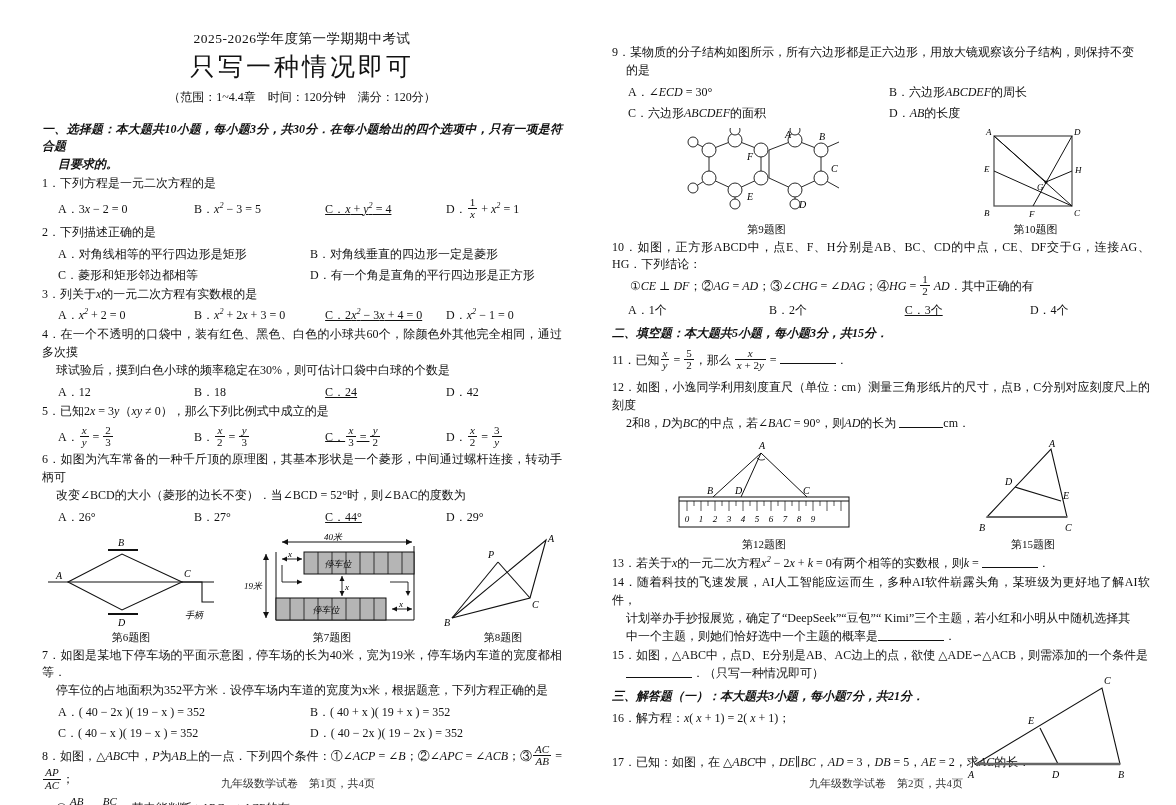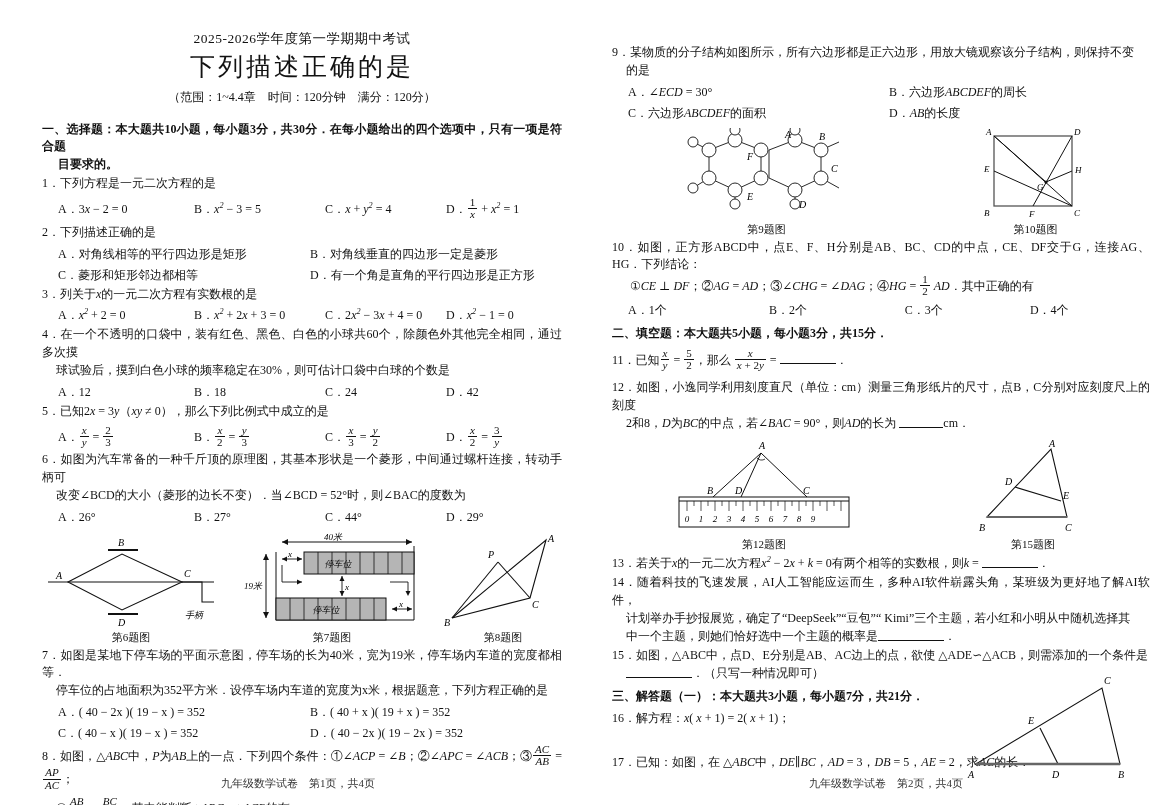--- a/index.html
+++ b/index.html
@@ -50,20 +50,21 @@
     margin: 0 0 8px 0;
   }
 
   
   .sec-head {
     font-size: 12px;
     font-weight: bold;
     line-height: 1.45;
     margin: 15px 0 1px 0;
     text-align: justify;
+    font-style: italic;
   }
   .sec-head .indent2 { display:block; padding-left: 16px; }
 
   .q {
     font-size: 12px;
     line-height: 1.48;
     margin: 2px 0 0 0;
     text-align: justify;
   }
   .q .cont { display:block; padding-left: 14px; }
@@ -71,21 +72,21 @@
   .opts {
     display: flex;
     font-size: 12px;
     line-height: 1.5;
     margin: 3px 0 0 0;
     padding-left: 16px;
   }
   .opts.two > div { width: 50%; }
   .opts.four-n > div:nth-child(1) { width: 27%; }
   .opts.four-n > div:nth-child(2) { width: 26%; }
-  .opts.four-n > div:nth-child(3) { width: 24%; }
+  .opts.four-n > div:nth-child(3) { width: 24%; text-decoration: underline; }
   .opts.four-n > div:nth-child(4) { width: 23%; }
   .opts.tall { align-items: center; min-height: 26px; }
 
   em.v { font-style: italic; font-family: "Liberation Serif", serif; }
 
   
   .frac {
     display: inline-block;
     vertical-align: -0.52em;
     text-align: center;
@@ -123,21 +124,21 @@
   svg text { font-family: "Liberation Serif", serif; font-style: italic; }
 </style>
 </head>
 <body>
 
 <div class="sheet">
 
   <div class="page left">
 
     <div class="exam-line">2025-2026学年度第一学期期中考试</div>
-    <div class="exam-title">下列描述正确的是</div>
+    <div class="exam-title">只写一种情况即可</div>
     <div class="exam-sub">（范围：1~4.4章　时间：120分钟　满分：120分）</div>
 
     <div class="sec-head">
       <span>一、选择题：本大题共10小题，每小题3分，共30分．在每小题给出的四个选项中，只有一项是符合题</span>
       <span class="indent2">目要求的。</span>
     </div>
 
     <div class="q">1．下列方程是一元二次方程的是</div>
     <div class="opts four-n tall">
       <div>A．3<em class="v">x</em> − 2 = 0</div>

